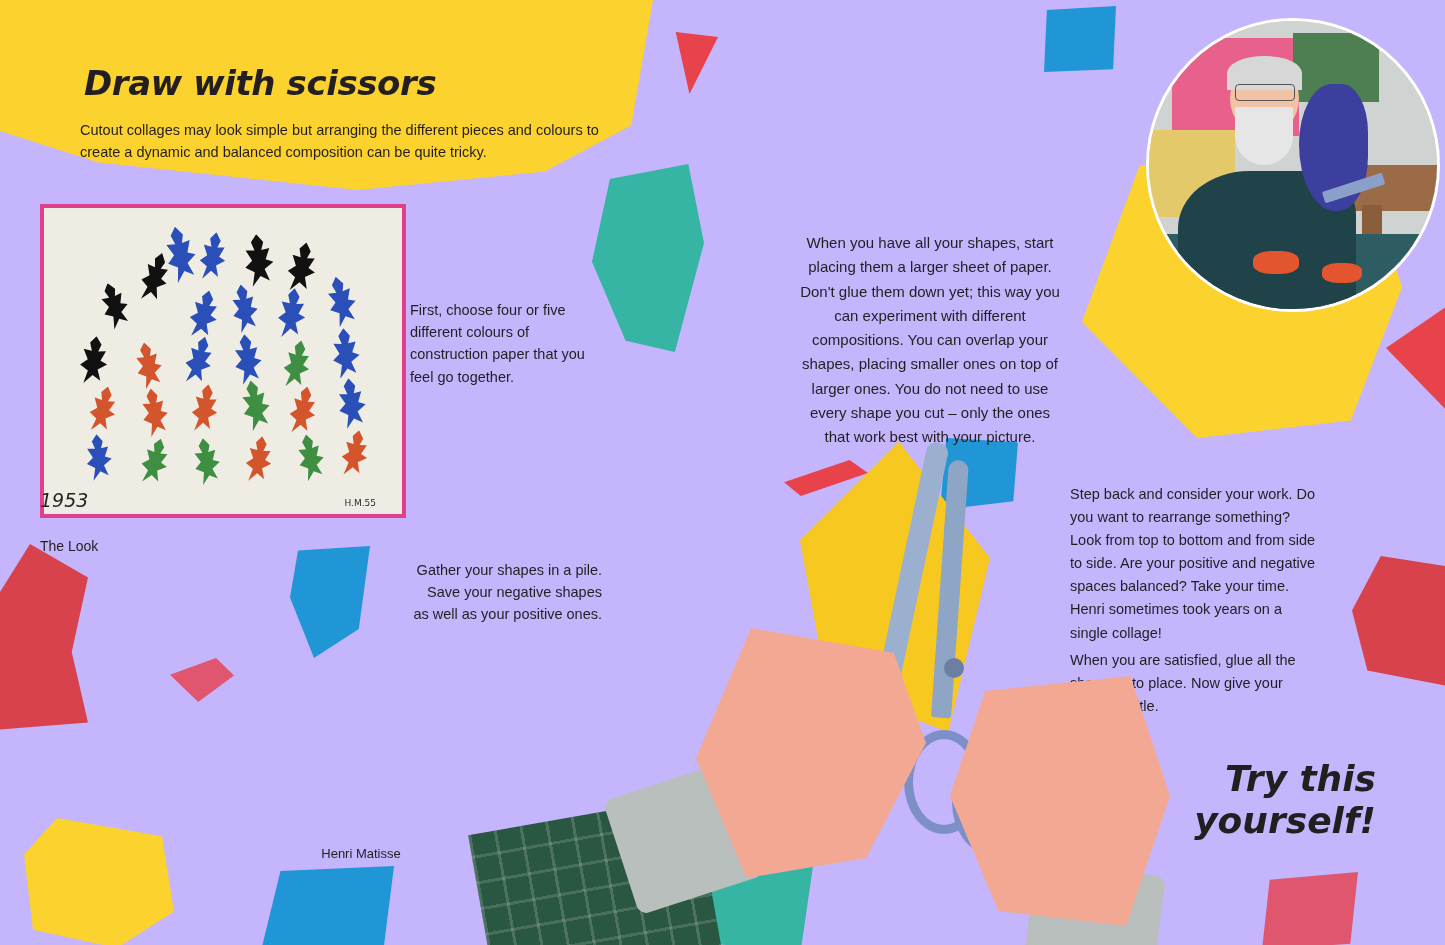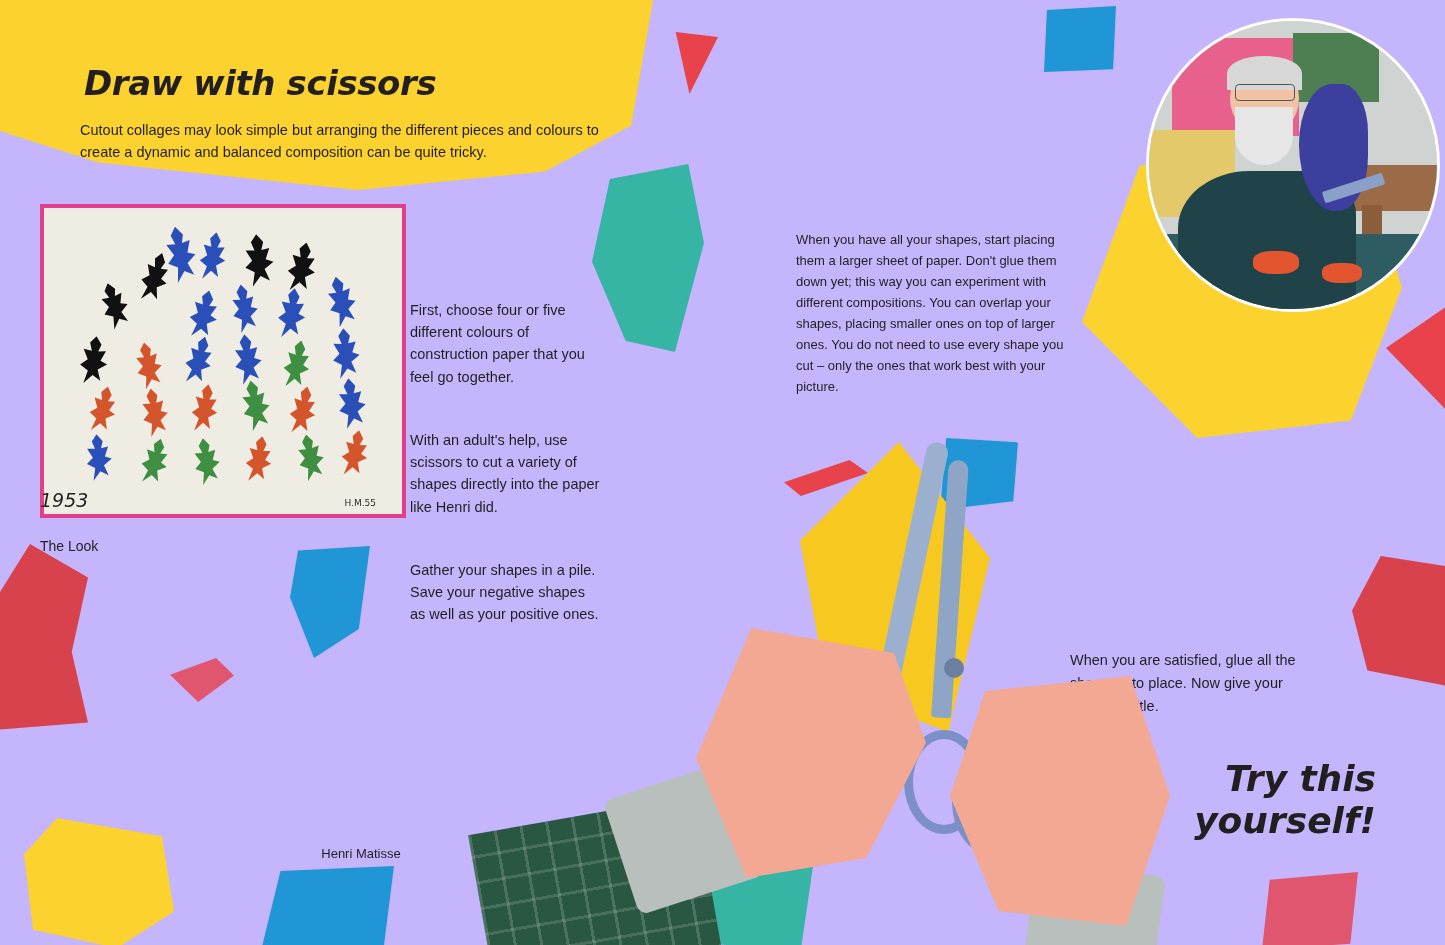--- a/index.html
+++ b/index.html
@@ -191,20 +191,21 @@
     width: 190px;
     font-size: 14.5px;
     line-height: 1.55;
   }
   .col-step-3 {
     position: absolute;
     left: 410px; top: 544px;
     width: 192px;
     font-size: 14.5px;
     line-height: 1.55;
+    text-align: right;
   }
 
   .quote {
     position: absolute;
     left: 126px; top: 724px;
     width: 470px;
     text-align: center;
     font-family: "DejaVu Sans", sans-serif;
     font-style: italic;
     font-size: 25px;
@@ -228,22 +229,23 @@
     font-weight: bold;
     font-style: italic;
     font-size: 38px;
     line-height: 1.12;
     color: #231f20;
   }
   .para-cut {
     position: absolute;
     left: 796px; top: 216px;
     width: 268px;
-    font-size: 13px;
+    font-size: 15px;
     line-height: 1.62;
+    text-align: center;
   }
   .para-step-back {
     position: absolute;
     left: 1070px; top: 468px;
     width: 250px;
     font-size: 14.5px;
     line-height: 1.6;
   }
   .para-satisfied {
     position: absolute;
@@ -406,26 +408,26 @@
         <div class="leaf" style="left: 200px; top: 228px; width: 30px; height: 48px; background: rgb(212, 85, 44); transform: rotate(8deg); clip-path: polygon(50% 0%, 68% 16%, 60% 30%, 84% 28%, 70% 48%, 92% 54%, 64% 66%, 76% 88%, 50% 78%, 24% 96%, 34% 70%, 8% 60%, 30% 48%, 14% 28%, 40% 30%, 32% 14%);"></div>
         <div class="leaf" style="left: 252px; top: 226px; width: 30px; height: 48px; background: rgb(63, 143, 66); transform: rotate(-12deg); clip-path: polygon(50% 0%, 68% 16%, 60% 30%, 84% 28%, 70% 48%, 92% 54%, 64% 66%, 76% 88%, 50% 78%, 24% 96%, 34% 70%, 8% 60%, 30% 48%, 14% 28%, 40% 30%, 32% 14%);"></div>
         <div class="leaf" style="left: 296px; top: 222px; width: 30px; height: 48px; background: rgb(212, 85, 44); transform: rotate(10deg); clip-path: polygon(50% 0%, 68% 16%, 60% 30%, 84% 28%, 70% 48%, 92% 54%, 64% 66%, 76% 88%, 50% 78%, 24% 96%, 34% 70%, 8% 60%, 30% 48%, 14% 28%, 40% 30%, 32% 14%);"></div>
       </div>
     <div class="art-sig">H.M.55</div>
   </div>
   <div class="art-year">1953</div>
   <div class="art-caption">The Look</div>
 
   <p class="col-step-1">First, choose four or five different colours of construction paper that you feel go together.</p>
-  <p class="col-step-2">With an adult's help, use scissors to cut a variety of shapes directly into the paper like Henri did.</p>
   <p class="col-step-3">Gather your shapes in a pile. Save your negative shapes as well as your positive ones.</p>
 
   <div class="quote-attr">Henri Matisse</div>
 
   <p class="para-cut">When you have all your shapes, start placing them a larger sheet of paper. Don't glue them down yet; this way you can experiment with different compositions. You can overlap your shapes, placing smaller ones on top of larger ones. You do not need to use every shape you cut – only the ones that work best with your picture.</p>
+  <p class="para-step-back">Step back and consider your work. Do you want to rearrange something? Look from top to bottom and from side to side. Are your positive and negative spaces balanced? Take your time. Henri sometimes took years on a single collage!</p>
   <p class="para-satisfied">When you are satisfied, glue all the shapes into place. Now give your collage a title.</p>
   <div class="title-try">Try this yourself!</div>
 
   <div class="portrait">
     <div class="p-bg-wall"></div>
     <div class="p-pink"></div>
     <div class="p-green"></div>
     <div class="p-yellowwall"></div>
     <div class="p-table"></div>
     <div class="p-tableleg"></div>

